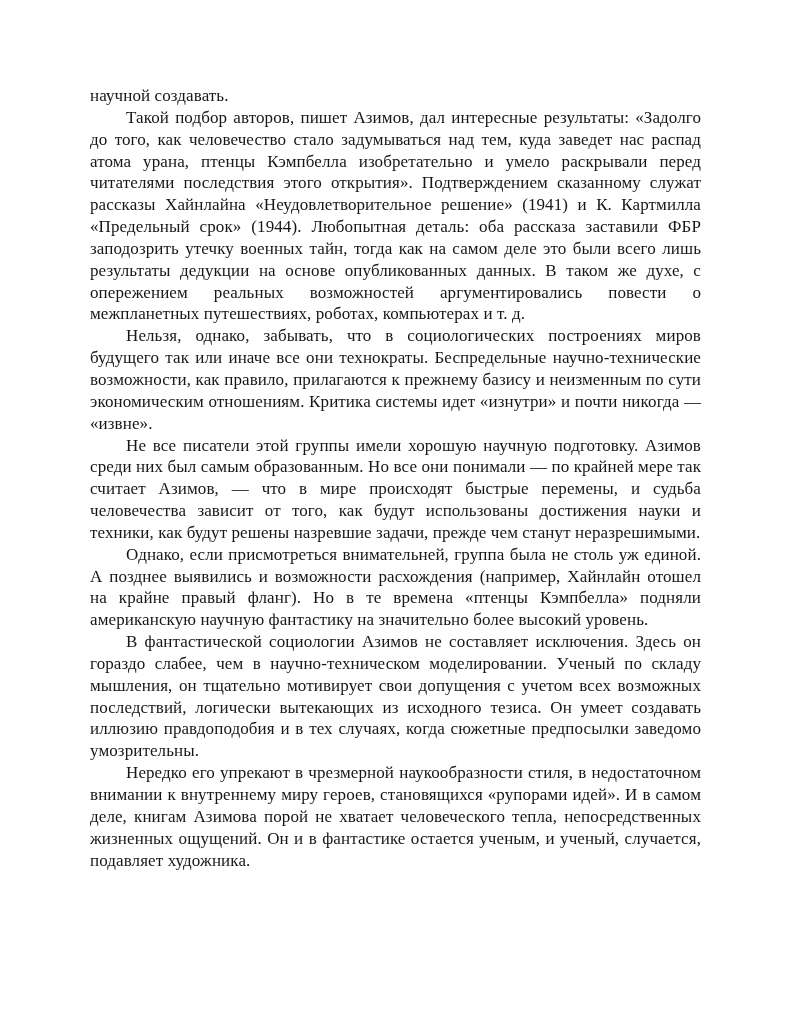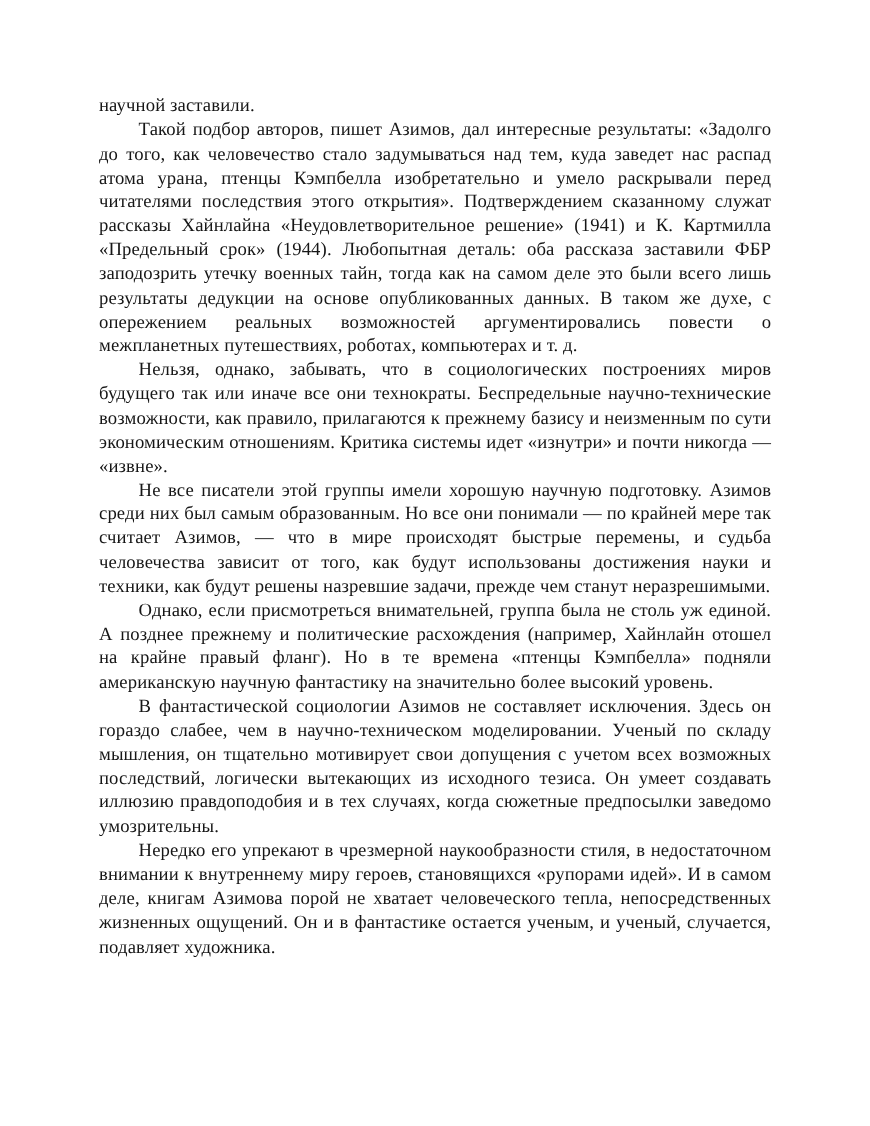--- a/index.html
+++ b/index.html
@@ -34,21 +34,21 @@
   }
   .para.no-indent {
     text-indent: 0;
   }
 </style>
 </head>
 <body>
 
 <div class="page">
   <div class="text-block">
-    <p class="para no-indent">научной заставили.</p>
+    <p class="para no-indent">научной создавать.</p>
     <p class="para">Такой подбор авторов, пишет Азимов, дал интересные результаты: «Задолго до того, как человечество стало задумываться над тем, куда заведет нас распад атома урана, птенцы Кэмпбелла изобретательно и умело раскрывали перед читателями последствия этого открытия». Подтверждением сказанному служат рассказы Хайнлайна «Неудовлетворительное решение» (1941) и К. Картмилла «Предельный срок» (1944). Любопытная деталь: оба рассказа заставили ФБР заподозрить утечку военных тайн, тогда как на самом деле это были всего лишь результаты дедукции на основе опубликованных данных. В таком же духе, с опережением реальных возможностей аргументировались повести о межпланетных путешествиях, роботах, компьютерах и т. д.</p>
     <p class="para">Нельзя, однако, забывать, что в социологических построениях миров будущего так или иначе все они технократы. Беспредельные научно-технические возможности, как правило, прилагаются к прежнему базису и неизменным по сути экономическим отношениям. Критика системы идет «изнутри» и почти никогда — «извне».</p>
     <p class="para">Не все писатели этой группы имели хорошую научную подготовку. Азимов среди них был самым образованным. Но все они понимали — по крайней мере так считает Азимов, — что в мире происходят быстрые перемены, и судьба человечества зависит от того, как будут использованы достижения науки и техники, как будут решены назревшие задачи, прежде чем станут неразрешимыми.</p>
-    <p class="para">Однако, если присмотреться внимательней, группа была не столь уж единой. А позднее прежнему и политические расхождения (например, Хайнлайн отошел на крайне правый фланг). Но в те времена «птенцы Кэмпбелла» подняли американскую научную фантастику на значительно более высокий уровень.</p>
+    <p class="para">Однако, если присмотреться внимательней, группа была не столь уж единой. А позднее выявились и возможности расхождения (например, Хайнлайн отошел на крайне правый фланг). Но в те времена «птенцы Кэмпбелла» подняли американскую научную фантастику на значительно более высокий уровень.</p>
     <p class="para">В фантастической социологии Азимов не составляет исключения. Здесь он гораздо слабее, чем в научно-техническом моделировании. Ученый по складу мышления, он тщательно мотивирует свои допущения с учетом всех возможных последствий, логически вытекающих из исходного тезиса. Он умеет создавать иллюзию правдоподобия и в тех случаях, когда сюжетные предпосылки заведомо умозрительны.</p>
     <p class="para">Нередко его упрекают в чрезмерной наукообразности стиля, в недостаточном внимании к внутреннему миру героев, становящихся «рупорами идей». И в самом деле, книгам Азимова порой не хватает человеческого тепла, непосредственных жизненных ощущений. Он и в фантастике остается ученым, и ученый, случается, подавляет художника.</p>
   </div>
 </div>
 
 </body></html>

